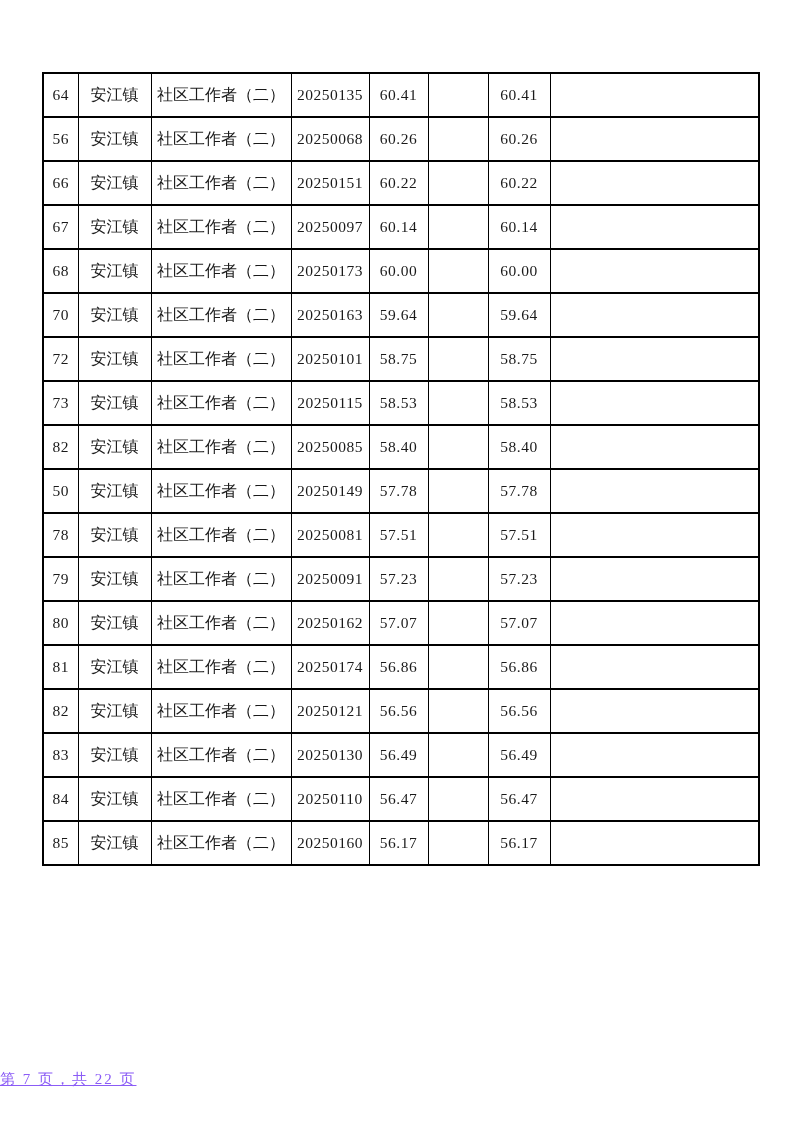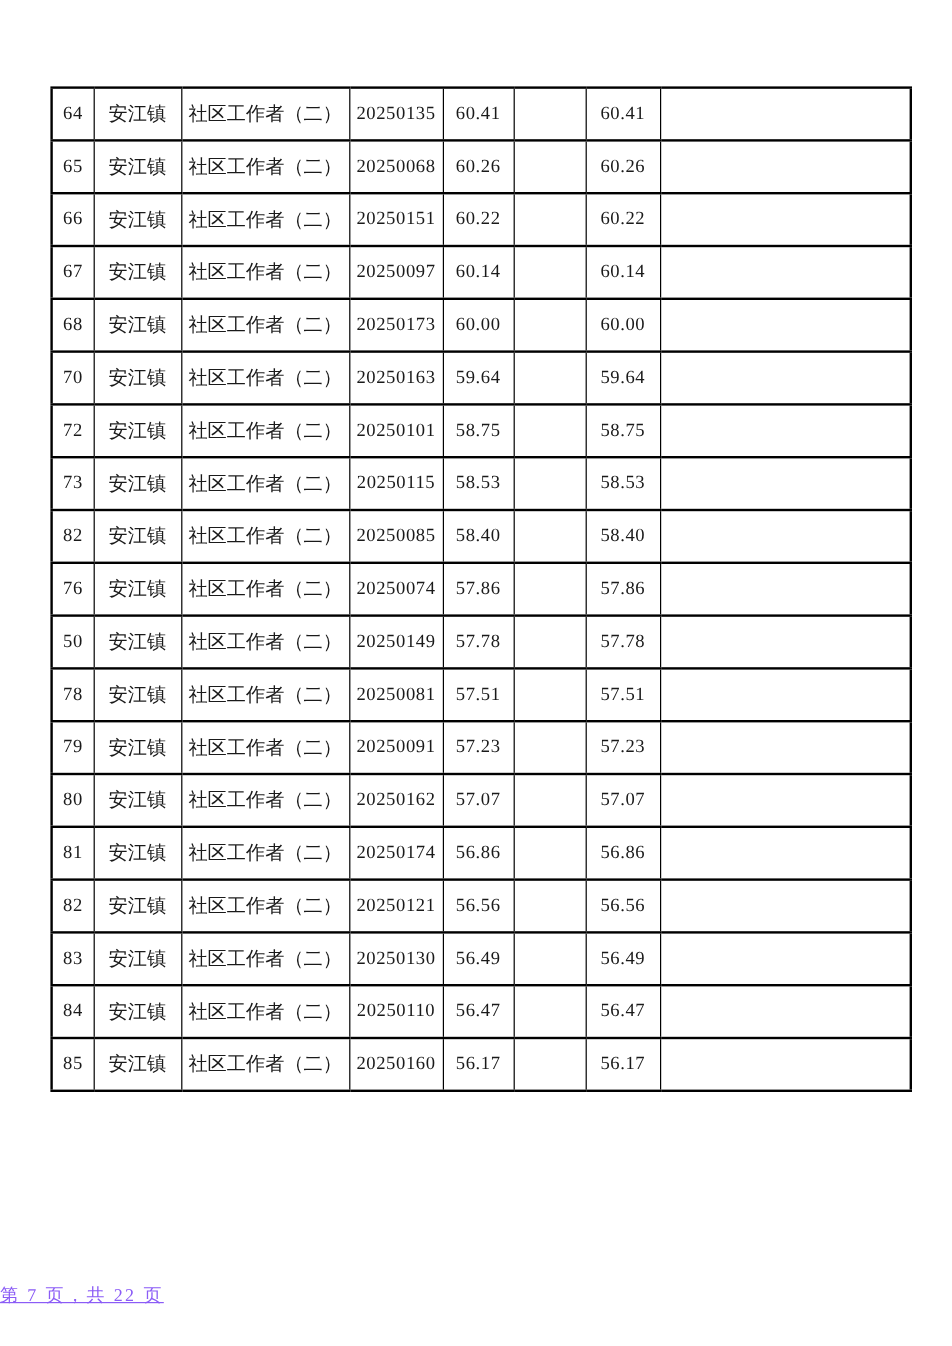--- a/index.html
+++ b/index.html
@@ -78,21 +78,21 @@
       <td>安江镇</td>
       <td>社区工作者（二）</td>
       <td class="num">20250135</td>
       <td class="num">60.41</td>
       <td></td>
       <td class="num">60.41</td>
       <td></td>
     </tr>
 
     <tr>
-      <td class="num">65</td>
+      <td class="num">56</td>
       <td>安江镇</td>
       <td>社区工作者（二）</td>
       <td class="num">20250068</td>
       <td class="num">60.26</td>
       <td></td>
       <td class="num">60.26</td>
       <td></td>
     </tr>
 
     <tr>
@@ -168,30 +168,20 @@
       <td>安江镇</td>
       <td>社区工作者（二）</td>
       <td class="num">20250085</td>
       <td class="num">58.40</td>
       <td></td>
       <td class="num">58.40</td>
       <td></td>
     </tr>
 
 
-    <tr>
-      <td class="num">76</td>
-      <td>安江镇</td>
-      <td>社区工作者（二）</td>
-      <td class="num">20250074</td>
-      <td class="num">57.86</td>
-      <td></td>
-      <td class="num">57.86</td>
-      <td></td>
-    </tr>
 
     <tr>
       <td class="num">50</td>
       <td>安江镇</td>
       <td>社区工作者（二）</td>
       <td class="num">20250149</td>
       <td class="num">57.78</td>
       <td></td>
       <td class="num">57.78</td>
       <td></td>

